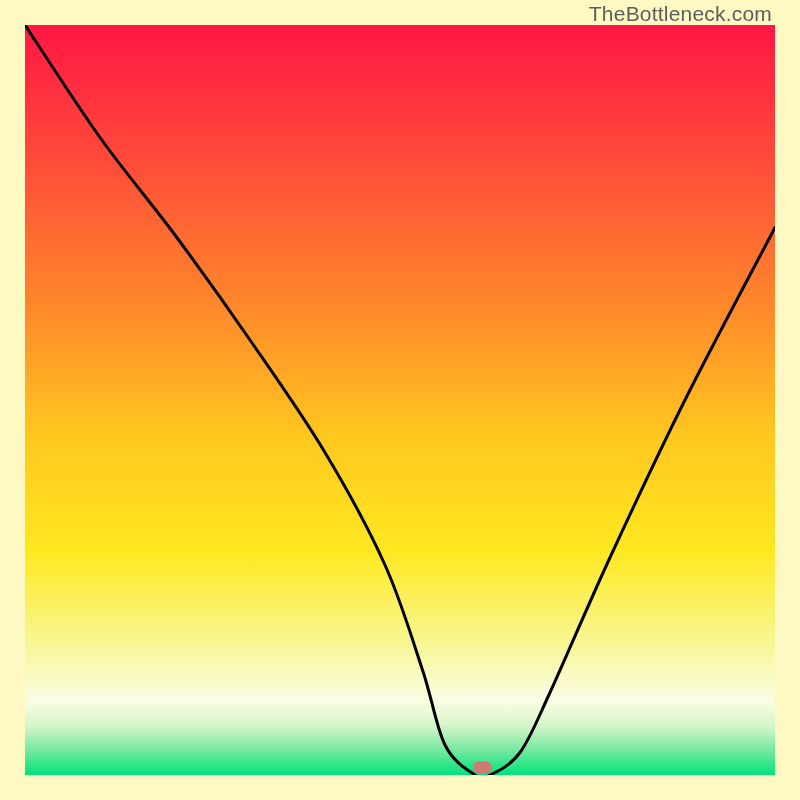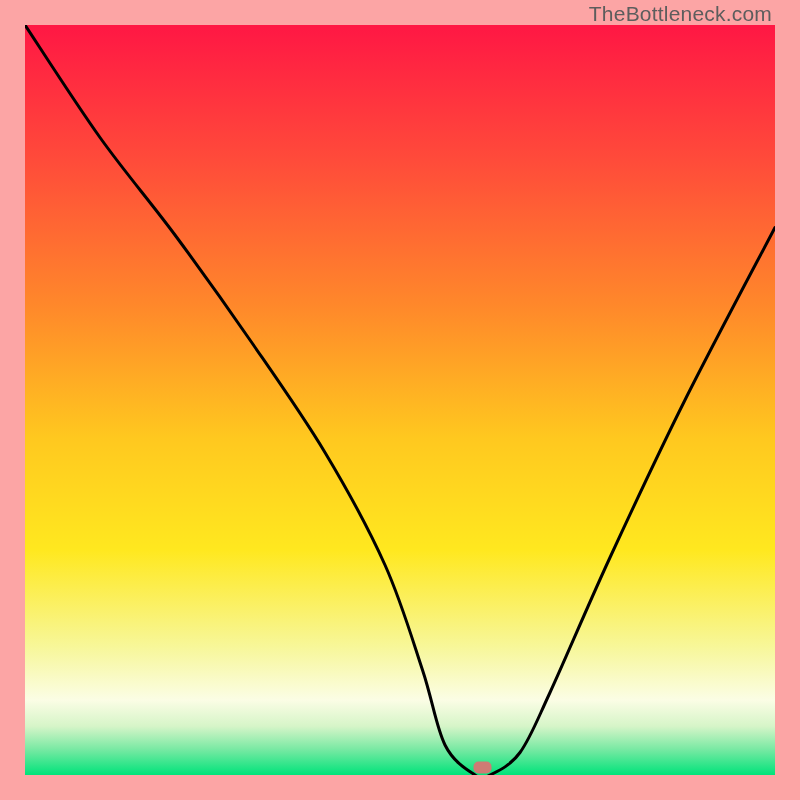--- a/index.html
+++ b/index.html
@@ -7,21 +7,21 @@
     padding: 0;
     width: 800px;
     height: 800px;
     background: #000;
     overflow: hidden;
     font-family: Arial, Helvetica, sans-serif;
   }
   .frame {
     position: absolute;
     inset: 0;
-    background: #fca5a5;
+    background: #fef9c3;
   }
   .plot-area {
     position: absolute;
     left: 25px;
     top: 25px;
     width: 750px;
     height: 750px;
     overflow: hidden;
   }
   .watermark {

